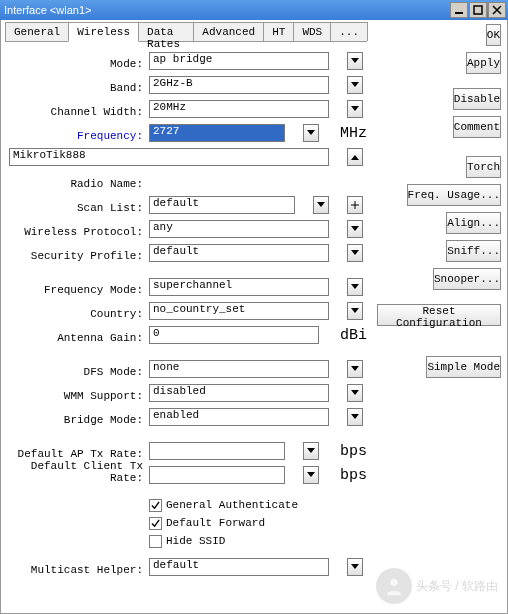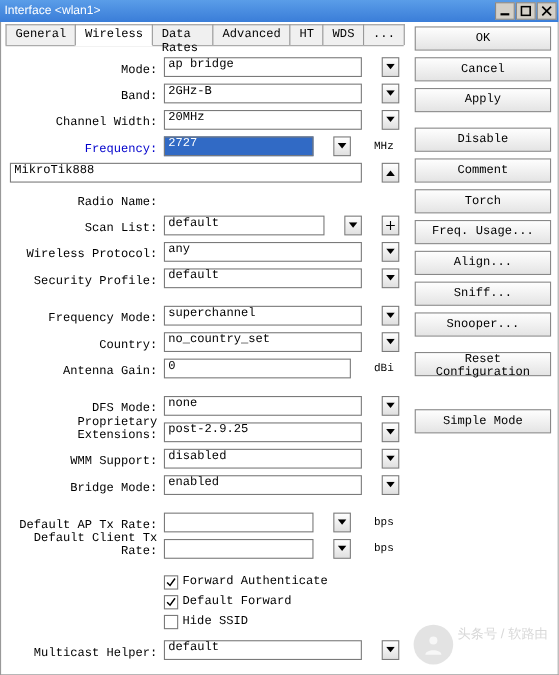--- a/index.html
+++ b/index.html
@@ -4,40 +4,40 @@
 <style>
 * { box-sizing: border-box; margin: 0; padding: 0; }
 body { font-family: "Tahoma", sans-serif; font-size: 11px; background: #fff; width: 508px; height: 614px; overflow: hidden; }
 .titlebar { background: linear-gradient(to bottom, #5a9de8, #3a7dd8); height: 20px; display: flex; align-items: center; padding: 0 2px 0 4px; color: #fff; }
 .titlebar-text { flex: 1; font-weight: normal; }
 .titlebar-btns { display: flex; gap: 1px; }
 .titlebar-btn { width: 18px; height: 16px; background: #d4d0c8; border: 1px solid #888; display: flex; align-items: center; justify-content: center; cursor: pointer; }
 .titlebar-btn svg { width: 10px; height: 10px; }
 .window-body { display: flex; height: 594px; border: 1px solid #999; border-top: none; }
 .left-panel { width: 370px; padding: 2px 4px 4px 4px; }
-.right-panel { width: 136px; padding: 4px 6px; display: flex; flex-direction: column; gap: 6px; }
+.right-panel { width: 136px; padding: 4px 6px; display: flex; flex-direction: column; gap: 6px; align-items: flex-end; }
 .tabs { display: flex; height: 20px; border-bottom: 1px solid #999; }
 .tab { padding: 3px 8px 2px; border: 1px solid #999; border-bottom: none; background: #f0f0f0; cursor: pointer; margin-right: -1px; position: relative; font-family: "Courier New", monospace; font-size: 11px; }
 .tab.active { background: #fff; z-index: 2; border-bottom: 1px solid #fff; margin-bottom: -1px; }
 .form-area { padding: 6px 4px 4px 4px; height: 560px; overflow: hidden; }
 .row { display: flex; align-items: flex-end; height: 22px; margin-bottom: 2px; }
 .row.gap { margin-top: 12px; }
 .label { width: 140px; text-align: right; padding-right: 6px; font-family: "Courier New", monospace; font-size: 11px; }
 .label.blue { color: #0000cc; }
 .field { flex: 1; display: flex; align-items: center; gap: 18px; }
 .inp { flex: 1; height: 18px; border: 1px solid #7a7a7a; background: #fff; padding: 0 3px; font-family: "Courier New", monospace; font-size: 11px; }
 .inp.sel { background: #316ac5; color: #fff; }
 .dd-btn { width: 16px; height: 18px; border: 1px solid #7a7a7a; background: linear-gradient(#fff,#e0e0e0); display: flex; align-items: center; justify-content: center; cursor: pointer; }
 .dd-btn.up svg { transform: rotate(180deg); }
-.unit { width: 26px; padding-left: 3px; font-family: "Courier New", monospace; font-size: 10px; }
+.unit { width: 26px; padding-left: 3px; font-family: "Courier New", monospace; font-size: 15px; }
 .checkrow { display: flex; align-items: center; height: 18px; padding-left: 140px; gap: 4px; font-family: "Courier New", monospace; font-size: 11px; }
 .checkbox { width: 13px; height: 13px; border: 1px solid #7a7a7a; background: #fff; display: inline-flex; align-items: center; justify-content: center; cursor: pointer; }
 .checkbox svg { width: 9px; height: 9px; }
 .side-btn { height: 22px; border: 1px solid #888; background: linear-gradient(#fefefe,#e4e4e4); cursor: pointer; font-family: "Courier New", monospace; font-size: 11px; }
-.watermark { position: absolute; bottom: 10px; right: 10px; color: rgba(200,200,200,0.7); font-size: 12px; display: flex; gap: 4px; pointer-events: none; }
+.watermark { position: absolute; bottom: 10px; right: 10px; color: rgba(200,200,200,0.7); font-size: 12px; display: flex; align-items: center; gap: 4px; pointer-events: none; }
 .watermark-icon { width: 36px; height: 36px; border-radius: 50%; background: rgba(200,200,200,0.5); display: flex; align-items: center; justify-content: center; }
 </style>
 </head>
 <body>
 
 <div class="titlebar">
   <span class="titlebar-text">Interface &lt;wlan1&gt;</span>
   <div class="titlebar-btns">
     <div class="titlebar-btn">
         <svg viewBox="0 0 10 10">
@@ -202,31 +202,20 @@
           <div class="field">
             <div class="inp">none</div>
             <div class="dd-btn">
               <svg width="8" height="6">
                 <path d="M0 0 L8 0 L4 5 Z" fill="#000"></path>
               </svg>
             </div>
           </div>
         </div>
       <div class="row">
-          <div class="label">Proprietary Extensions:</div>
-          <div class="field">
-            <div class="inp">post-2.9.25</div>
-            <div class="dd-btn">
-              <svg width="8" height="6">
-                <path d="M0 0 L8 0 L4 5 Z" fill="#000"></path>
-              </svg>
-            </div>
-          </div>
-        </div>
-      <div class="row">
           <div class="label">WMM Support:</div>
           <div class="field">
             <div class="inp">disabled</div>
             <div class="dd-btn">
               <svg width="8" height="6">
                 <path d="M0 0 L8 0 L4 5 Z" fill="#000"></path>
               </svg>
             </div>
           </div>
         </div>
@@ -266,21 +255,21 @@
             <span class="unit">bps</span>
           </div>
         </div>
 
       <div class="checkrow gap" style="margin-top:12px">
           <span class="checkbox">
             <svg viewBox="0 0 10 10">
               <path d="M1 5 L4 8 L9 1" stroke="#000" fill="none" stroke-width="1.5"></path>
             </svg>
           </span>
-          <span>Forward Authenticate</span>
+          <span>General Authenticate</span>
         </div>
       <div class="checkrow">
           <span class="checkbox">
             <svg viewBox="0 0 10 10">
               <path d="M1 5 L4 8 L9 1" stroke="#000" fill="none" stroke-width="1.5"></path>
             </svg>
           </span>
           <span>Default Forward</span>
         </div>
       <div class="checkrow">
@@ -297,25 +286,24 @@
                 <path d="M0 0 L8 0 L4 5 Z" fill="#000"></path>
               </svg>
             </div>
           </div>
         </div>
     </div>
   </div>
 
   <div class="right-panel">
     <button class="side-btn">OK</button>
-    <button class="side-btn">Cancel</button>
     <button class="side-btn">Apply</button>
     <button class="side-btn" style="margin-top:8px">Disable</button>
     <button class="side-btn">Comment</button>
-    <button class="side-btn" style="margin-top:0">Torch</button>
+    <button class="side-btn" style="margin-top:12px">Torch</button>
     <button class="side-btn">Freq. Usage...</button>
     <button class="side-btn">Align...</button>
     <button class="side-btn">Sniff...</button>
     <button class="side-btn">Snooper...</button>
     <button class="side-btn" style="margin-top:8px">Reset Configuration</button>
     <button class="side-btn" style="margin-top:24px">Simple Mode</button>
   </div>
 </div>
 
 <div class="watermark">

